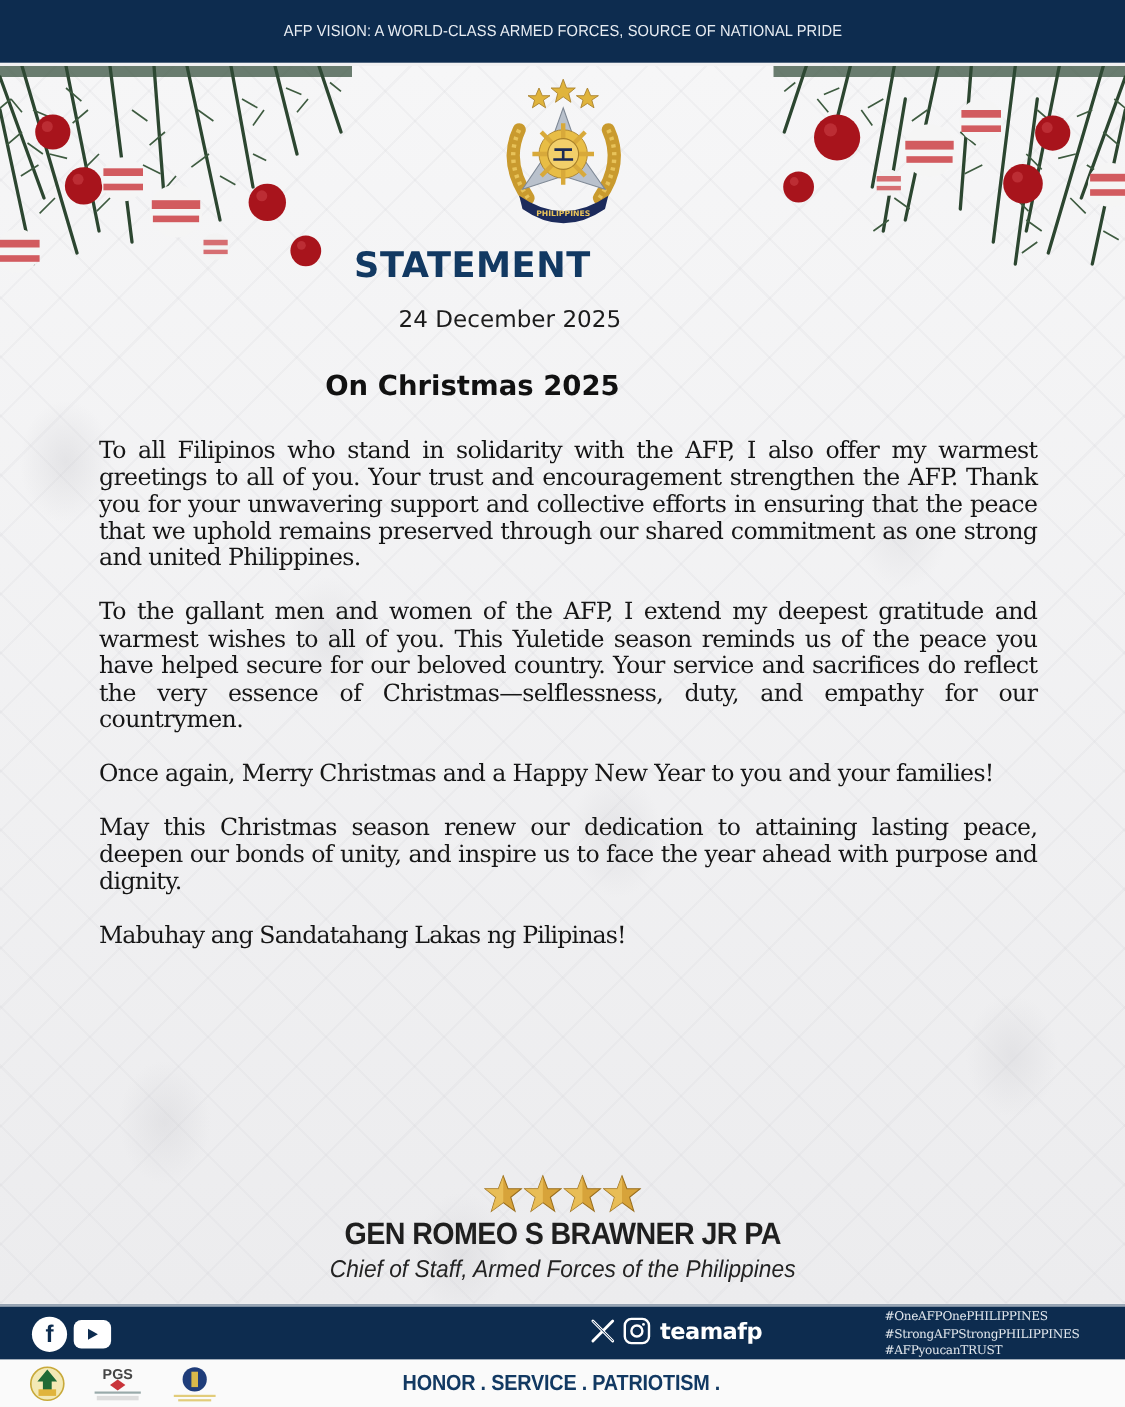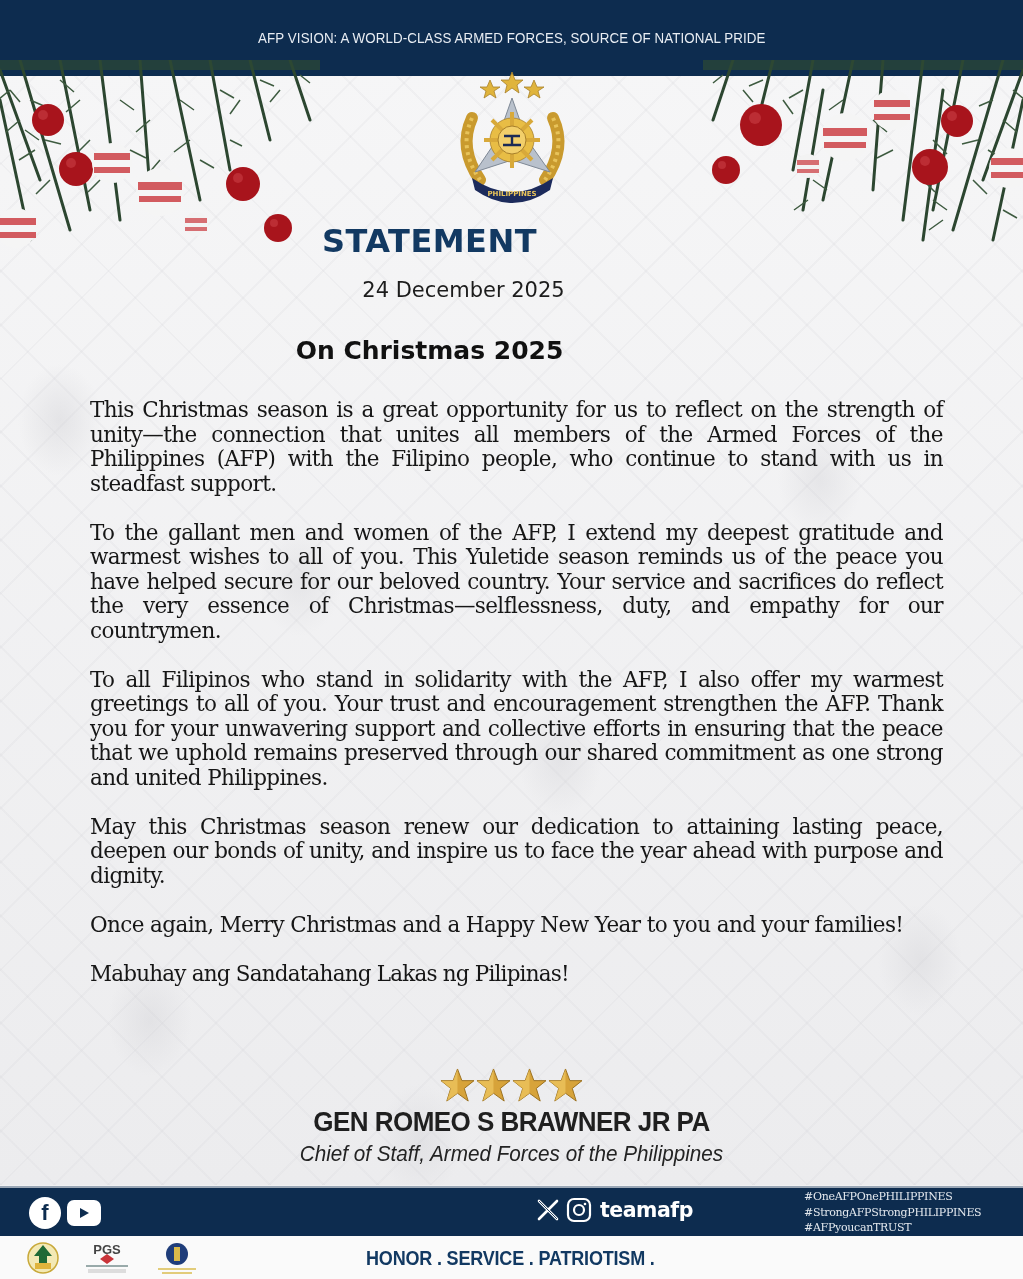--- a/index.html
+++ b/index.html
@@ -18,21 +18,21 @@
       radial-gradient(ellipse 60px 80px at 820px 420px, rgba(200,200,205,0.30), transparent 70%),
       radial-gradient(ellipse 60px 80px at 920px 900px, rgba(200,200,205,0.30), transparent 70%),
       radial-gradient(ellipse 60px 80px at 150px 960px, rgba(200,200,205,0.30), transparent 70%),
       radial-gradient(ellipse 60px 80px at 420px 1080px, rgba(200,200,205,0.30), transparent 70%),
       repeating-linear-gradient(45deg, rgba(210,210,215,0.18) 0 2px, transparent 2px 38px),
       repeating-linear-gradient(-45deg, rgba(210,210,215,0.18) 0 2px, transparent 2px 38px),
       linear-gradient(#f6f6f7, #ececee);
   }
   
   .top-bar {
-    position: absolute; left: 0; top: 0; width: 1023px; height: 76px;
+    position: absolute; left: 0; top: 0; width: 1023px; height: 57px;
     background: #0d2c4f;
     display: flex; align-items: center; justify-content: center;
   }
   .top-bar span {
     color: #e8edf3; font-size: 14.5px; letter-spacing: 0.1px;
     font-family: "Liberation Sans", sans-serif;
     transform: scaleX(0.92);
   }
   
   .garland { position: absolute; top: 60px; width: 320px; height: 190px; }
@@ -214,25 +214,24 @@
 
   <path d="M22 110 Q62 138 103 110 L100 122 Q62 148 25 122 Z" fill="#1c2b5c"></path>
   <text x="62" y="128" text-anchor="middle" font-family="DejaVu Sans, sans-serif" font-size="7" font-weight="bold" fill="#e8c35a">PHILIPPINES</text>
 </svg>
 
 <div class="title">STATEMENT</div>
 <div class="date">24 December 2025</div>
 <div class="subject">On Christmas 2025</div>
 
 <div class="body-text">
-  <p>This Christmas season is a great opportunity for us to reflect on the strength of unity—the connection that unites all members of the Armed Forces of the Philippines (AFP) with the Filipino people, who continue to stand with us in steadfast support.</p>
+  <p>To all Filipinos who stand in solidarity with the AFP, I also offer my warmest greetings to all of you. Your trust and encouragement strengthen the AFP. Thank you for your unwavering support and collective efforts in ensuring that the peace that we uphold remains preserved through our shared commitment as one strong and united Philippines.</p>
   <p>To the gallant men and women of the AFP, I extend my deepest gratitude and warmest wishes to all of you. This Yuletide season reminds us of the peace you have helped secure for our beloved country. Your service and sacrifices do reflect the very essence of Christmas—selflessness, duty, and empathy for our countrymen.</p>
-  <p>To all Filipinos who stand in solidarity with the AFP, I also offer my warmest greetings to all of you. Your trust and encouragement strengthen the AFP. Thank you for your unwavering support and collective efforts in ensuring that the peace that we uphold remains preserved through our shared commitment as one strong and united Philippines.</p>
+  <p>Once again, Merry Christmas and a Happy New Year to you and your families!</p>
   <p>May this Christmas season renew our dedication to attaining lasting peace, deepen our bonds of unity, and inspire us to face the year ahead with purpose and dignity.</p>
-  <p>Once again, Merry Christmas and a Happy New Year to you and your families!</p>
   <p class="closing">Mabuhay ang Sandatahang Lakas ng Pilipinas!</p>
 </div>
 
 <div class="stars">
   <svg width="35" height="35" viewBox="0 0 36 36">
       <polygon points="18,1 22.5,13 35,13 25,21 29,34 18,26 7,34 11,21 1,13 13.5,13" fill="#d7a33a" stroke="#9a6f1e" stroke-width="1"></polygon>
       <polygon points="18,1 18,26 7,34 11,21 1,13 13.5,13" fill="#efc763" opacity="0.7"></polygon>
     </svg>
   <svg width="35" height="35" viewBox="0 0 36 36">
       <polygon points="18,1 22.5,13 35,13 25,21 29,34 18,26 7,34 11,21 1,13 13.5,13" fill="#d7a33a" stroke="#9a6f1e" stroke-width="1"></polygon>

